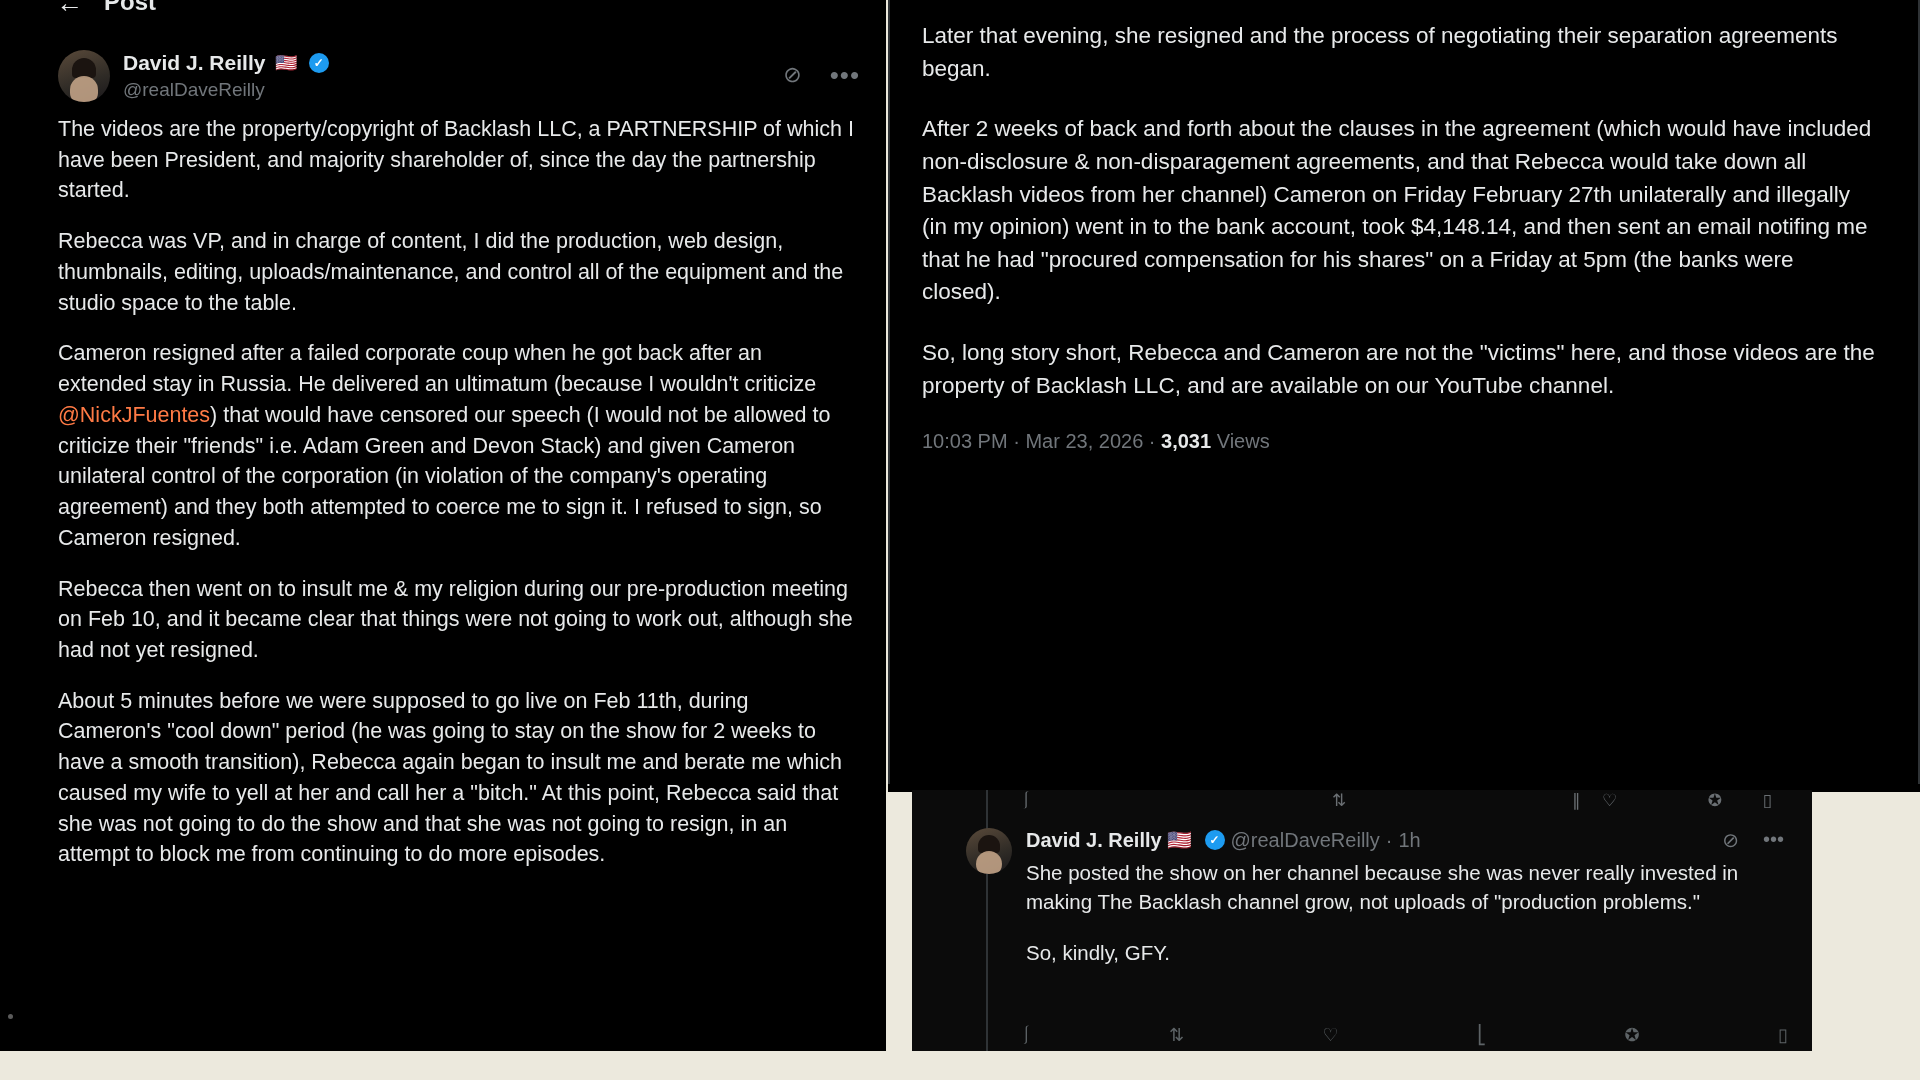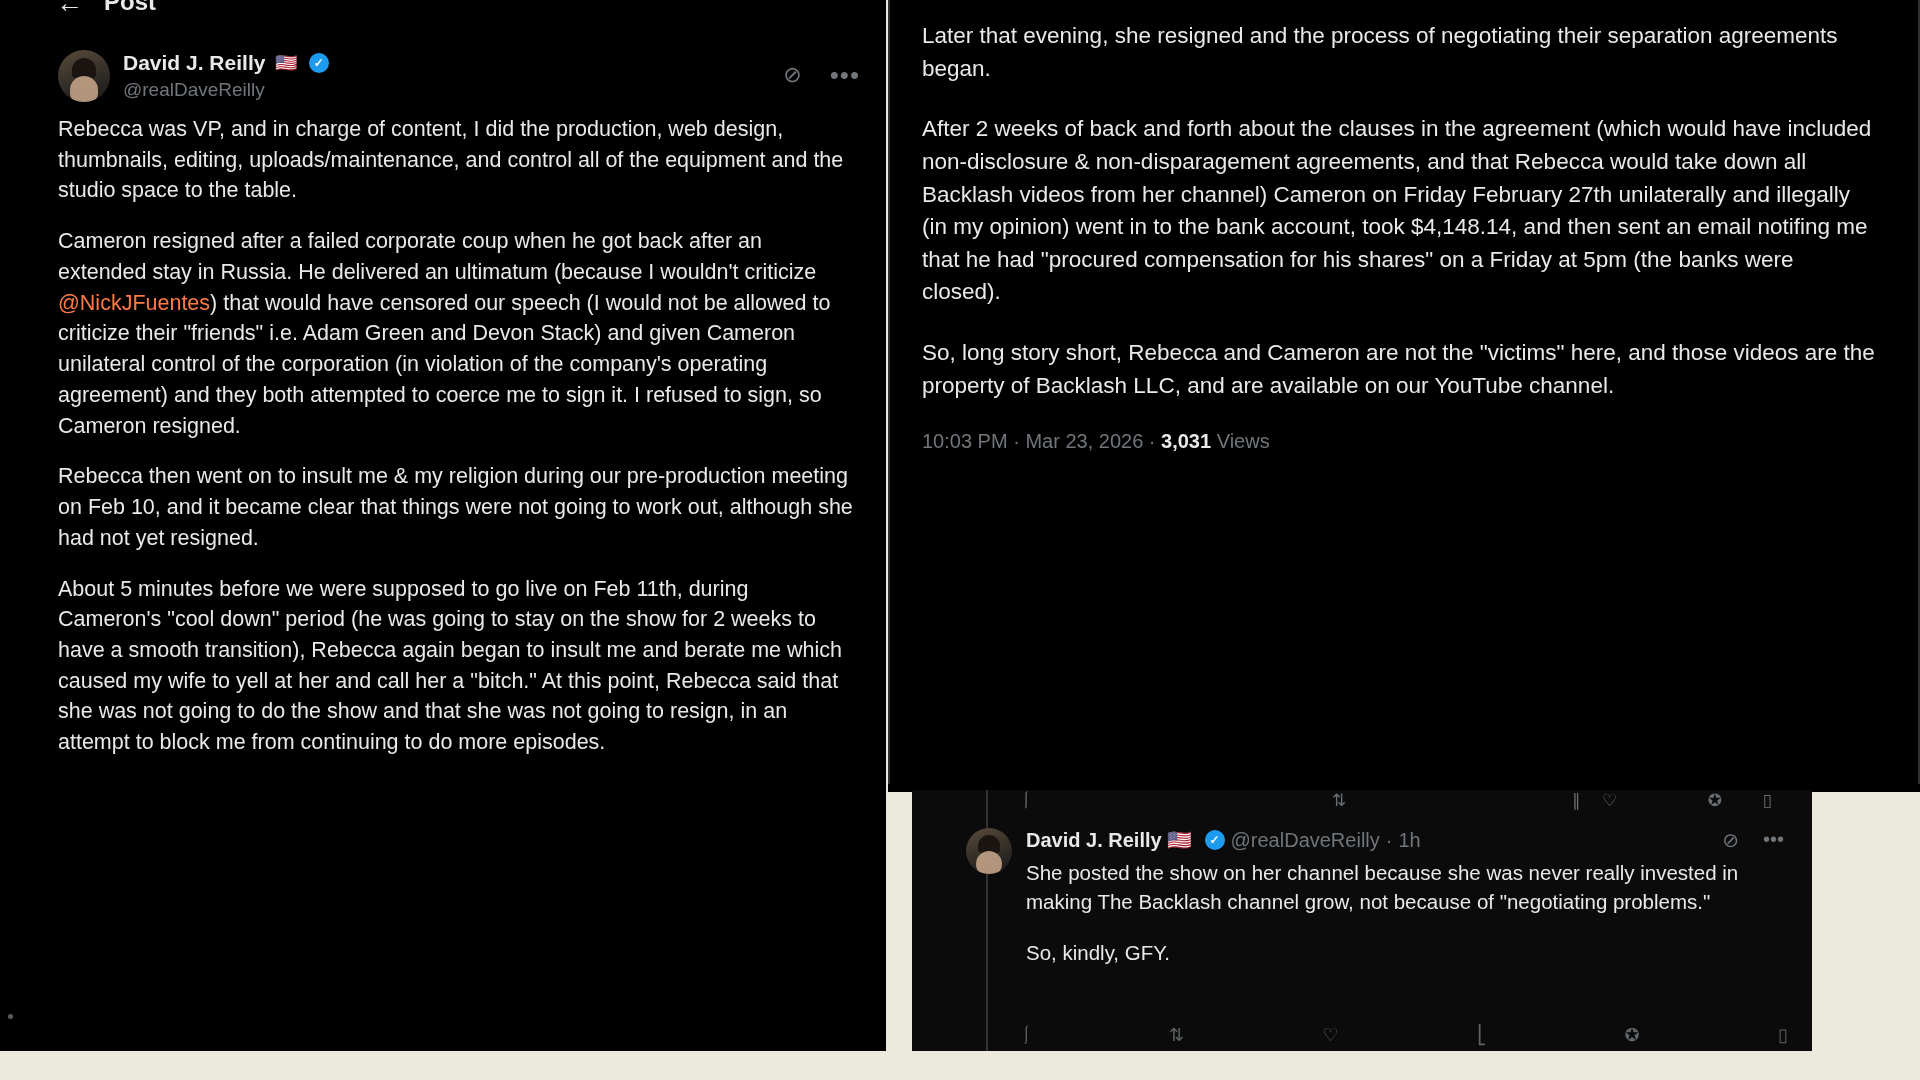--- a/index.html
+++ b/index.html
@@ -318,20 +318,21 @@
         </div>
         <div class="handle">@realDaveReilly</div>
       </div>
       <div class="head-actions">
         <span class="icon-btn">⊘</span>
         <span class="icon-btn icon-dots">•••</span>
       </div>
     </div>
 
     <div class="tweet-body">
+      <p>The videos are the property/copyright of Backlash LLC, a PARTNERSHIP of which I have been President, and majority shareholder of, since the day the partnership started.</p>
       <p>Rebecca was VP, and in charge of content, I did the production, web design, thumbnails, editing, uploads/maintenance, and control all of the equipment and the studio space to the table.</p>
       <p><span>Cameron resigned after a failed corporate coup when he got back after an extended stay in Russia. He delivered an ultimatum (because I wouldn't criticize </span><span class="mention">@NickJFuentes</span><span>) that would have censored our speech (I would not be allowed to criticize their "friends" i.e. Adam Green and Devon Stack) and given Cameron unilateral control of the corporation (in violation of the company's operating agreement) and they both attempted to coerce me to sign it. I refused to sign, so Cameron resigned.</span></p>
       <p>Rebecca then went on to insult me &amp; my religion during our pre-production meeting on Feb 10, and it became clear that things were not going to work out, although she had not yet resigned.</p>
       <p>About 5 minutes before we were supposed to go live on Feb 11th, during Cameron's "cool down" period (he was going to stay on the show for 2 weeks to have a smooth transition), Rebecca again began to insult me and berate me which caused my wife to yell at her and call her a "bitch." At this point, Rebecca said that she was not going to do the show and that she was not going to resign, in an attempt to block me from continuing to do more episodes.</p>
     </div>
 
     <div class="tiny-dot"></div>
   </div>
 
   <div class="right-panel">
@@ -373,21 +374,21 @@
           <span class="verified">✓</span>
           <span class="hd">@realDaveReilly</span>
           <span class="hd">·</span>
           <span class="hd">1h</span>
           <span class="reply-actions">
             <span>⊘</span>
             <span>•••</span>
           </span>
         </div>
         <div class="reply-text">
-          <p>She posted the show on her channel because she was never really invested in making The Backlash channel grow, not because of "negotiating problems."</p>
+          <p>She posted the show on her channel because she was never really invested in making The Backlash channel grow, not uploads of "production problems."</p>
           <p>So, kindly, GFY.</p>
         </div>
       </div>
     </div>
 
     <div class="reply-actionbar">
       <span>⎰</span>
       <span>⇅</span>
       <span>♡</span>
       <span>⎣</span>

